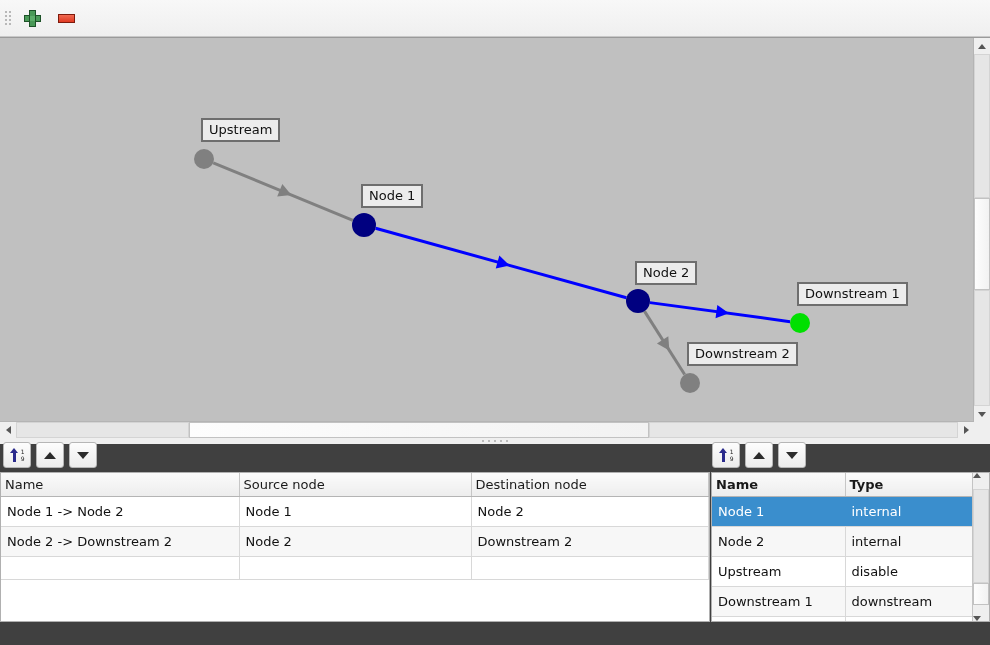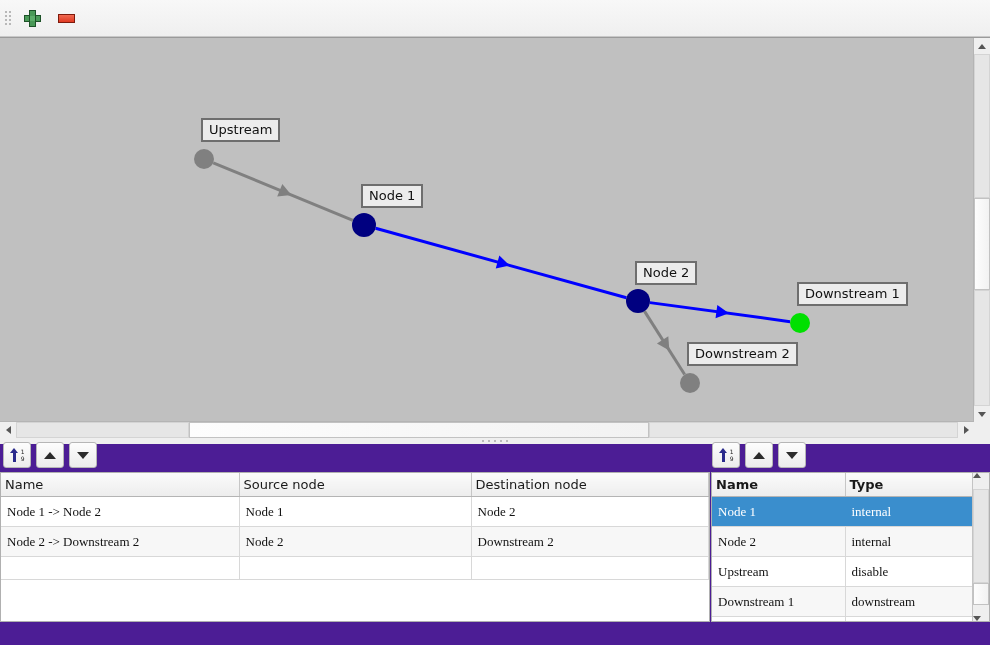--- a/index.html
+++ b/index.html
@@ -5,21 +5,21 @@
   html, body {
     margin: 0; padding: 0;
     width: 990px; height: 645px;
     background: #efefef;
     font-family: "DejaVu Sans", sans-serif;
     overflow: hidden;
   }
   #app {
     position: relative;
     width: 990px; height: 645px;
-    background: #4c1d95;
+    background: #404040;
   }
 
   
   .toolbar {
     position: absolute; left: 0; top: 0;
     width: 990px; height: 36px;
     background: linear-gradient(to bottom, #f8f8f8 0%, #efefef 100%);
     border-bottom: 1px solid #c8c8c8;
     display: flex; align-items: center;
   }
@@ -184,21 +184,21 @@
     border-bottom: 1px solid #b4b4b4;
     font-size: 13px; font-weight: normal; color: #1a1a1a;
     height: 23px; padding: 0 4px; text-align: left;
   }
   .table-panel.right th { font-weight: bold; }
   td {
     border-right: 1px solid #d8d8d8;
     border-bottom: 1px solid #d8d8d8;
     font-size: 13px; color: #111;
     height: 29px; padding: 0 6px; text-align: left;
-    white-space: nowrap; overflow: hidden; text-overflow: ellipsis; font-family: Liberation Serif, serif;
+    white-space: nowrap; overflow: hidden; text-overflow: ellipsis;
   }
   tr.odd td  { background: #ffffff; }
   tr.even td { background: #f7f7f7; }
   tr.selected td { background: #3a8ecd; color: #ffffff; border-right-color: #3a8ecd; }
   tr.blank td { height: 22px; background: #ffffff; }
 
   .rt-sb {
     position: absolute; right: 0; top: 0; width: 16px; height: 148px;
     background: #efefef; border-left: 1px solid #c4c4c4;
   }

